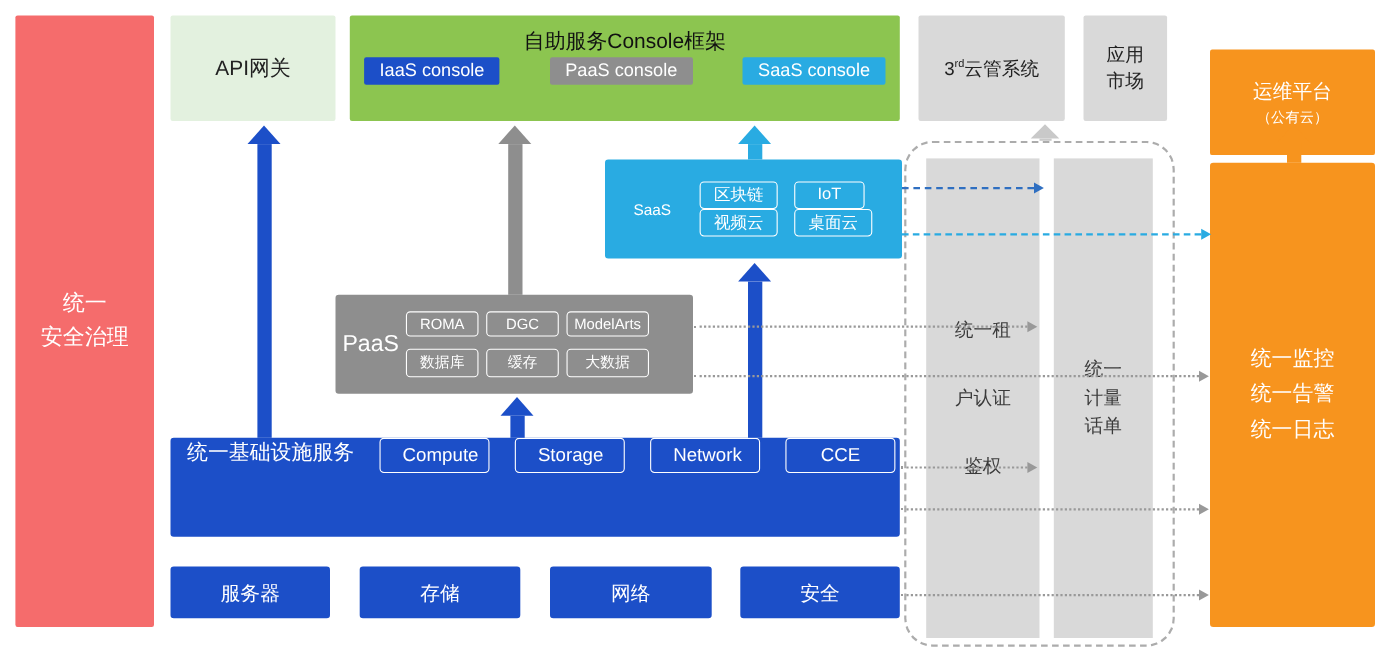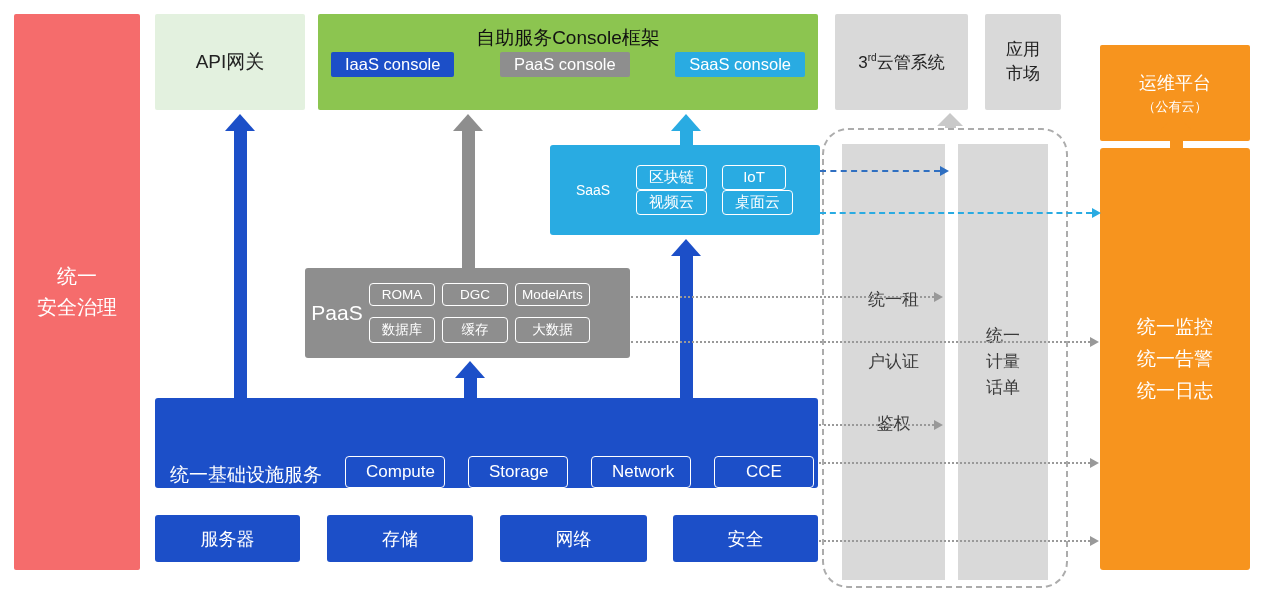--- a/index.html
+++ b/index.html
@@ -43,21 +43,21 @@
   .chip{border:1.5px solid #fff;border-radius:4px;color:#fff;font-size:15px;
     padding:2px 12px;text-align:center;min-width:64px;}
 
   .paas-box{left:305px;top:268px;width:325px;height:90px;background:var(--gray,#8E8E8E);
     border-radius:3px;display:flex;align-items:center;color:#fff;z-index:2;}
   .paas-label{width:64px;text-align:center;font-size:21px;}
   .paas-grid{display:grid;grid-template-columns:auto auto auto;gap:11px 7px;padding-right:8px;}
   .paas-chip{font-size:13.5px;padding:3px 6px;min-width:66px;}
 
   .infra-box{left:155px;top:398px;width:663px;height:90px;background:var(--blue,#1C4FC8);
-    border-radius:3px;display:flex;align-items:flex-end;color:#fff;padding:0 15px;gap:23px;z-index:2;}
+    border-radius:3px;display:flex;align-items:flex-start;color:#fff;padding:0 15px;gap:23px;z-index:2;}
   .infra-label{font-size:19px;white-space:nowrap;}
   .infra-chip{font-size:17px;padding:5px 20px;min-width:100px;}
 
   
   .bottom-box{top:515px;height:47px;background:var(--blue,#1C4FC8);color:#fff;
     font-size:18px;border-radius:3px;}
   .bb1{left:155px;width:145px;} .bb2{left:327px;width:146px;}
   .bb3{left:500px;width:147px;} .bb4{left:673px;width:145px;}
 
   

